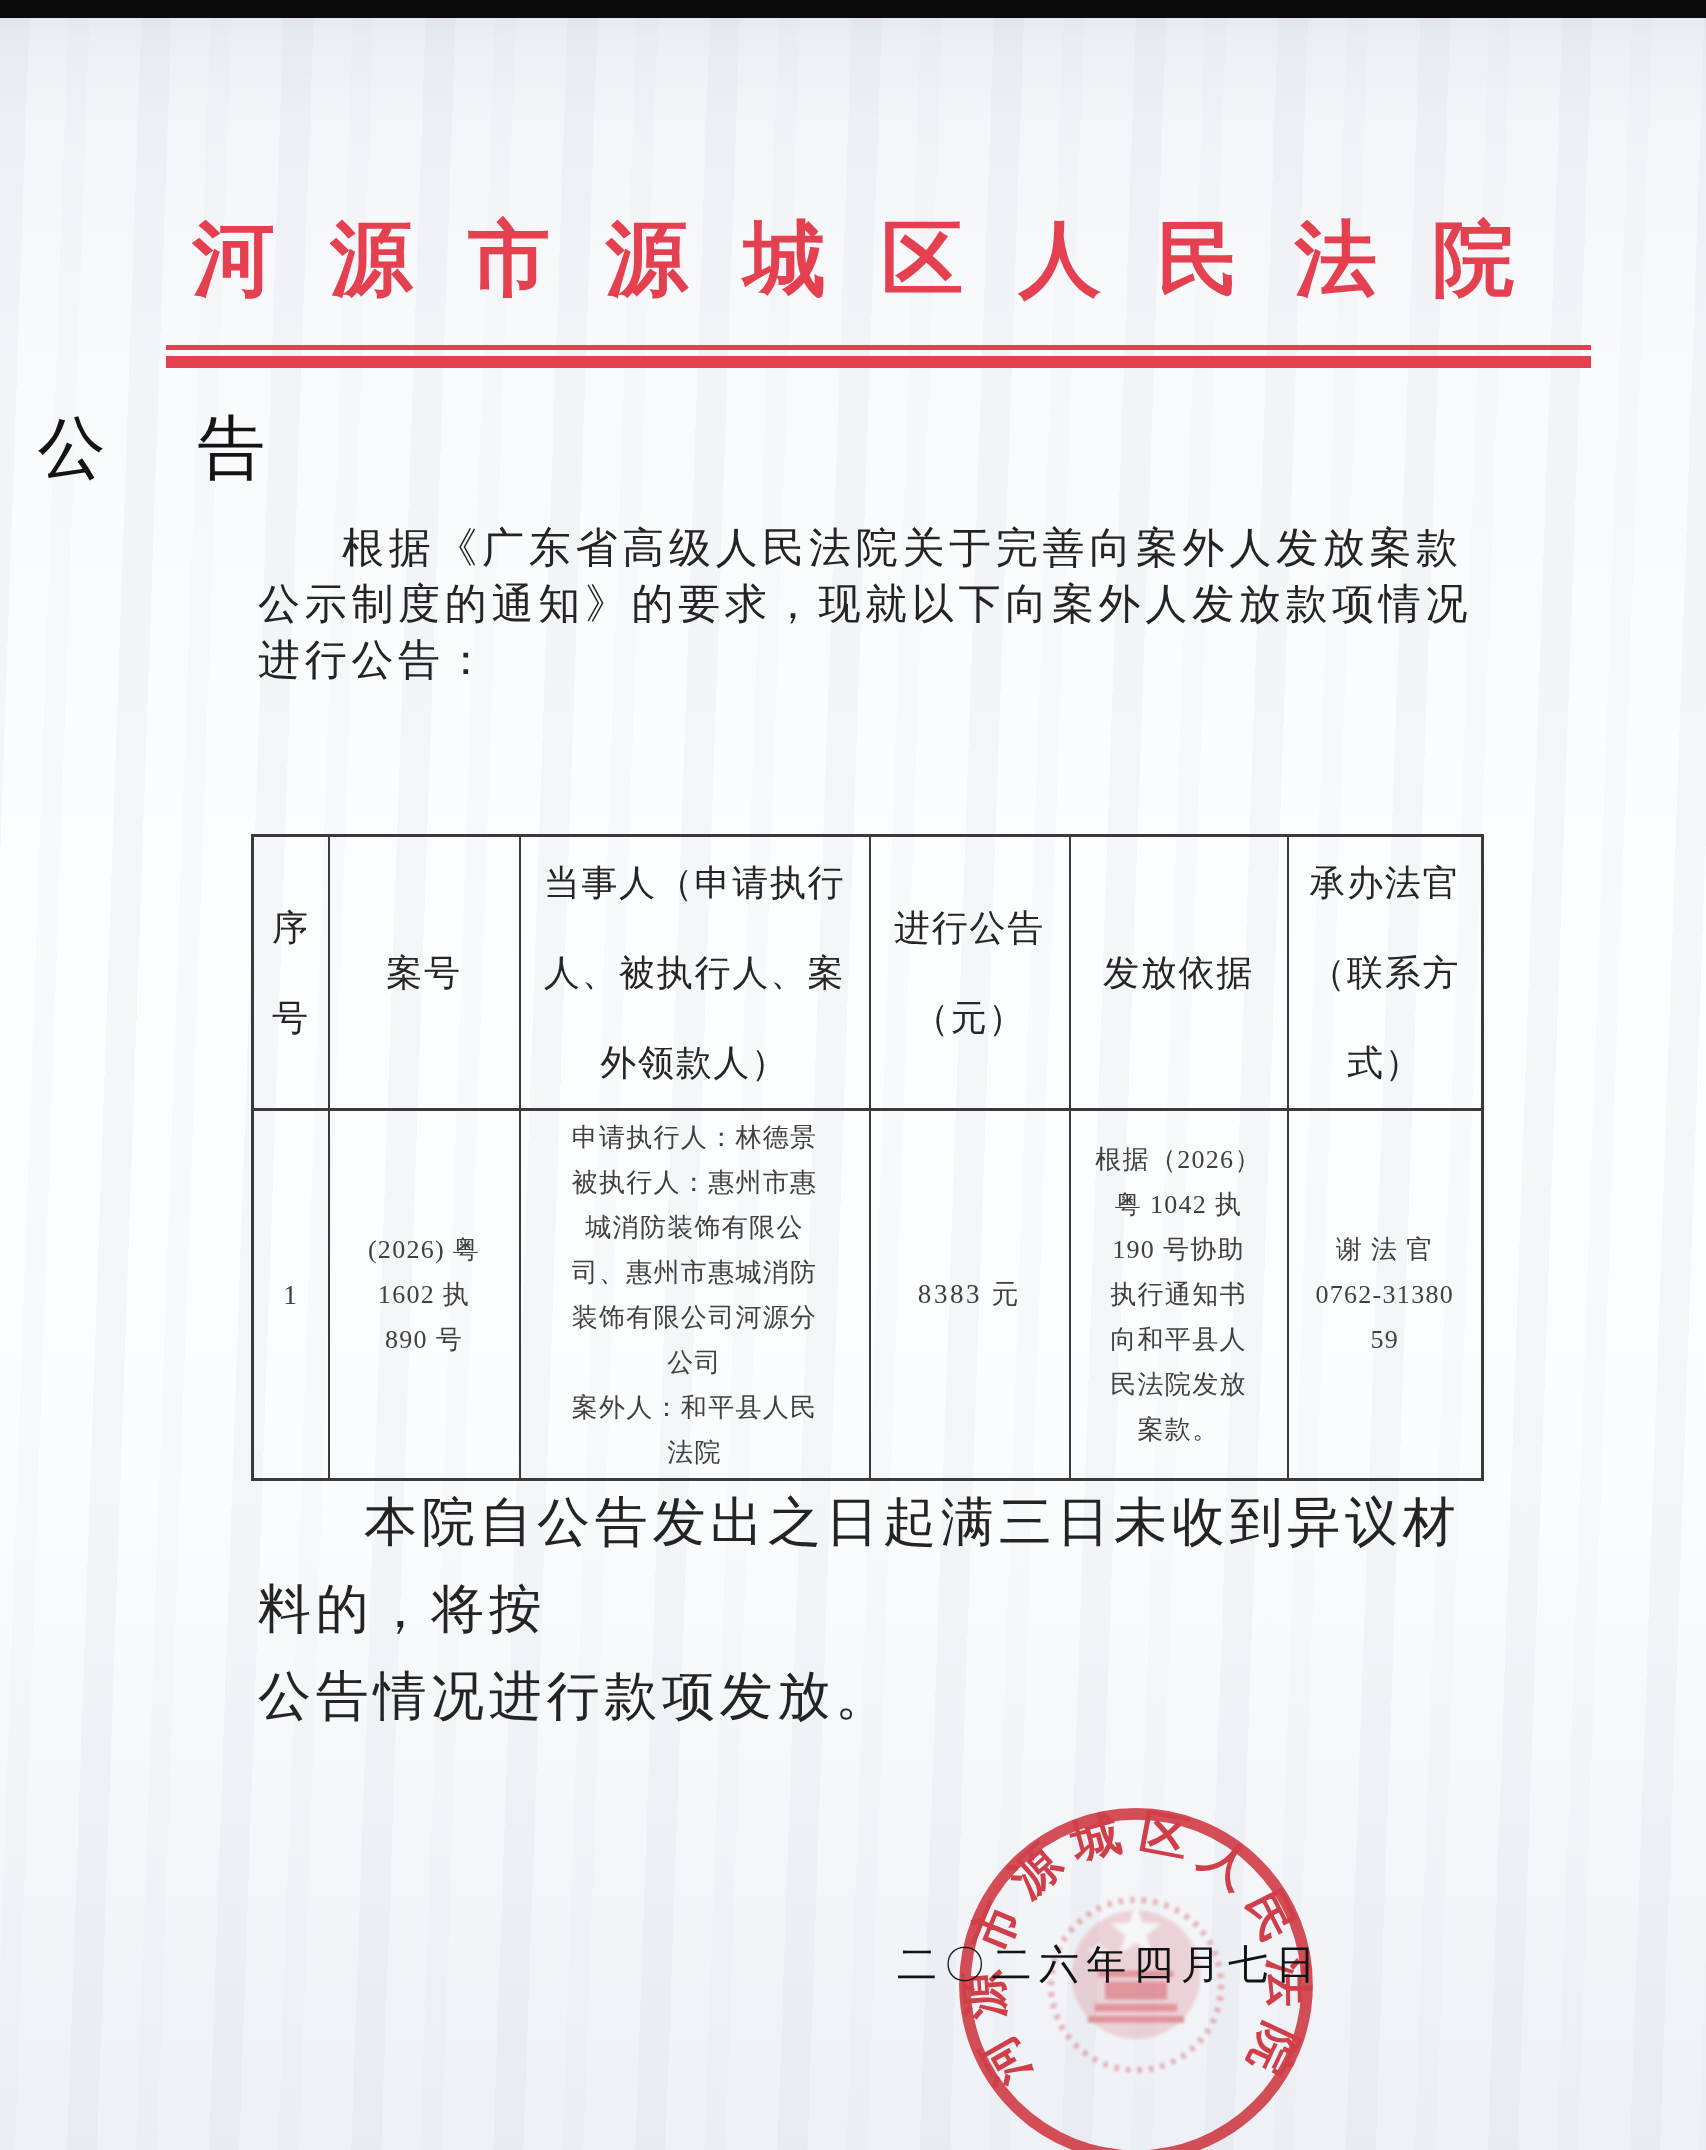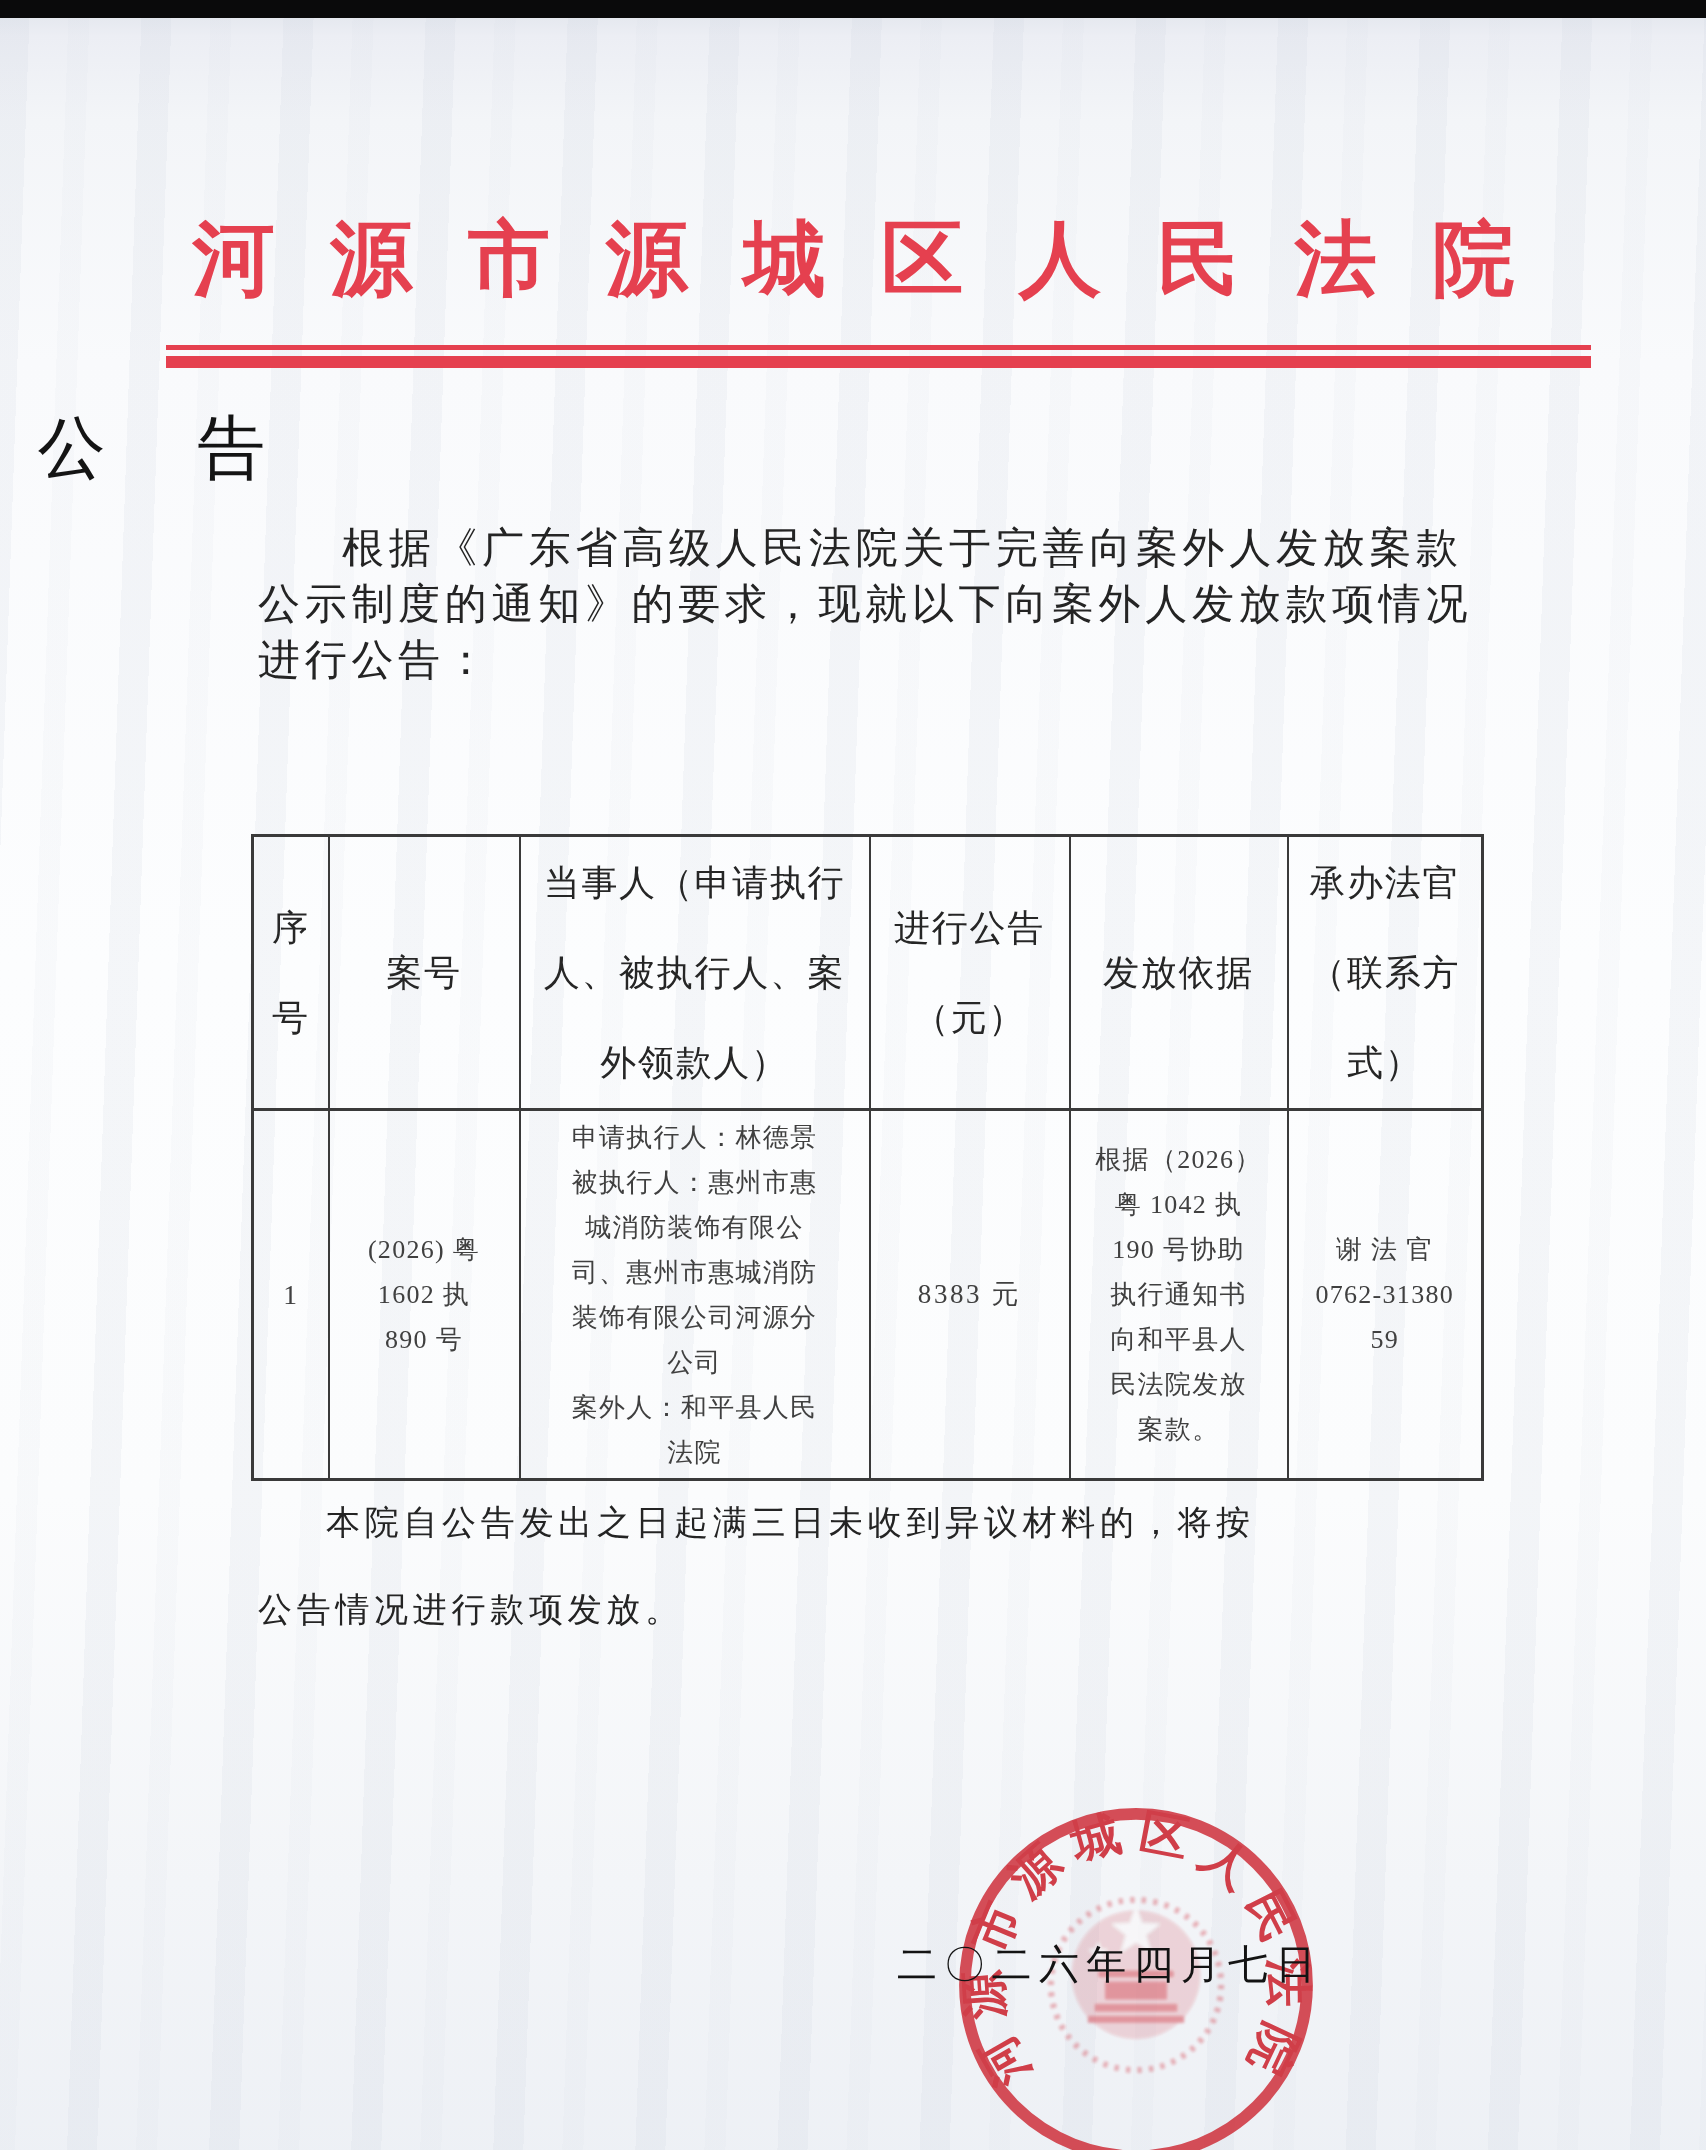--- a/index.html
+++ b/index.html
@@ -74,21 +74,21 @@
     font-size:36px;line-height:90px;font-weight:400;
     letter-spacing:1.7px;color:#262626;
   }
   .tbl thead th{border-bottom-width:3.9px;}
   .tbl tbody tr{height:370px;}
   .tbl tbody td{font-size:26px;line-height:45px;letter-spacing:1.3px;}
   .tbl td.cell-seq{font-size:27.5px;}
   .tbl td.cell-amount{font-size:27px;letter-spacing:2.6px;text-align:center;}
   .closing{
     position:absolute;left:258px;top:1479px;width:1234px;z-index:2;
-    font-size:34px;line-height:87px;letter-spacing:4.7px;color:var(--text-dark);
+    font-size:53px;line-height:87px;letter-spacing:4.7px;color:var(--text-dark);
   }
   .closing p{margin:0;text-indent:2em;white-space:pre-line;}
   .issue-date{
     position:absolute;left:897px;top:1941px;z-index:6;
     font-size:40px;line-height:47px;letter-spacing:7.3px;
     color:#131313;white-space:nowrap;
   }
   .seal{
     position:absolute;left:946px;top:1799px;width:380px;height:372px;z-index:5;
     opacity:.96;

